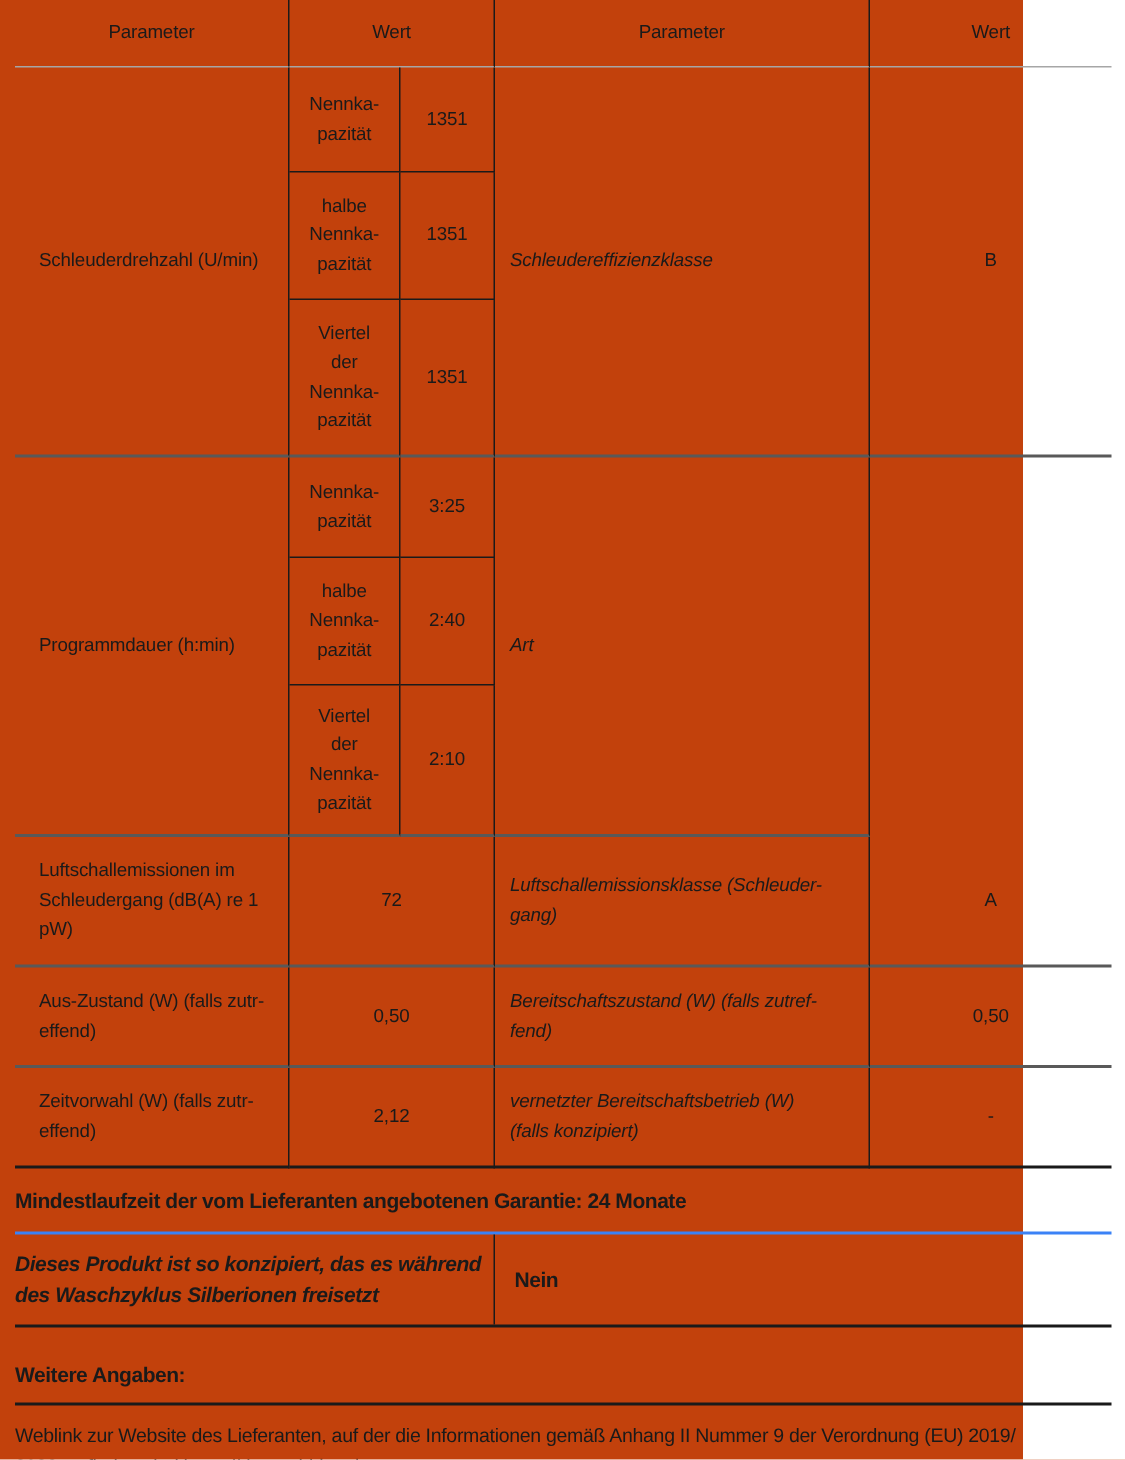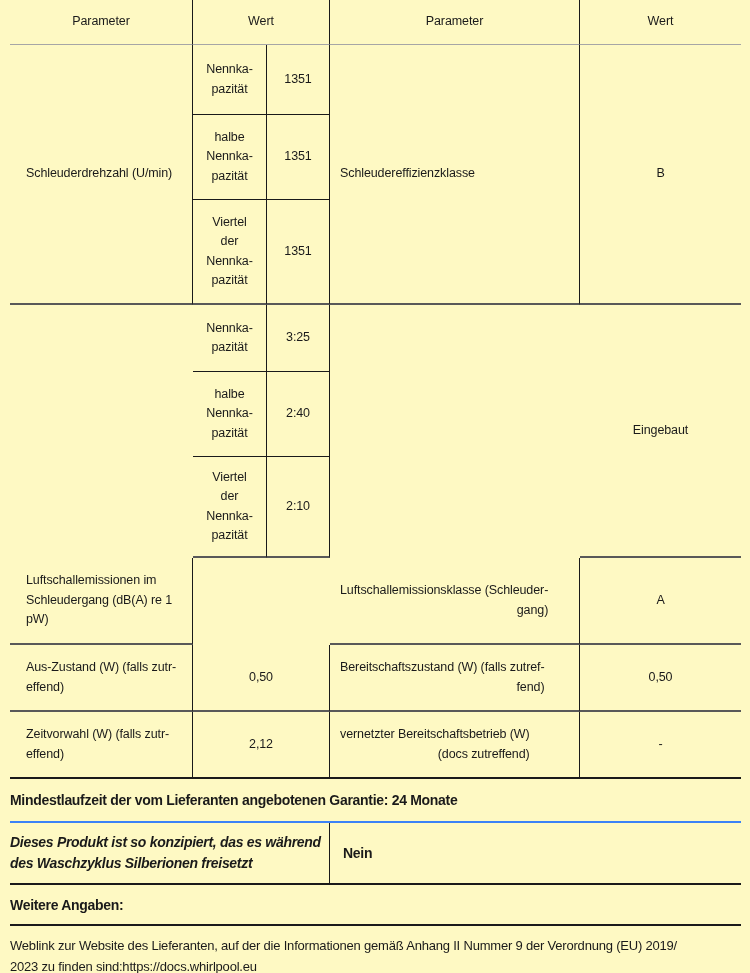--- a/index.html
+++ b/index.html
@@ -2,54 +2,54 @@
 <html><head>
 <meta charset="utf-8">
 <style>
   html,body{margin:0;padding:0;background:#ffffff;}
   body{
     width:750px;height:973px;overflow:hidden;
     font-family:"Liberation Sans",sans-serif;
     color:#1a1a1a;
     -webkit-font-smoothing:antialiased;
   }
-  .page{position:relative;width:750px;height:973px;background:#fef9c3;}
+  .page{position:relative;width:682px;height:973px;background:#c2410c;}
 
   
   .maintable{
     display:grid;
     margin-left:10px;
     width:731px;
     grid-template-columns:183px 74px 63px 250px 161px;
     grid-template-rows:45px 70px 85px 105px 67px 85px 101px 87px 67px 67px;
     font-size:12.5px;
     letter-spacing:-0.1px;
     line-height:1.55;
   }
   .c{display:flex;align-items:center;box-sizing:border-box;min-width:0;}
   .center{justify-content:center;text-align:center;}
   .left{justify-content:flex-start;text-align:left;padding-left:16px;padding-right:3px;}
-  .leftr{justify-content:flex-start;text-align:right;padding-left:10px;padding-right:2px;}
+  .leftr{justify-content:flex-start;text-align:left;padding-left:10px;padding-right:2px;font-style:italic;}
   .pre{white-space:pre-line;}
   .vr{border-right:1px solid #1a1a1a;}
   .hb-light{border-bottom:1px solid #a6a6a6;}
   .hb-sub{border-bottom:1px solid #1a1a1a;}
   .hb-major{border-bottom:2px solid #595959;}
   .hb-dark{border-bottom:2px solid #1a1a1a;}
 
   
   .notes{margin-left:10px;width:731px;}
   .bold{font-weight:700;font-size:14px;letter-spacing:-0.3px;}
   .note-row{box-sizing:border-box;display:flex;align-items:center;}
   .note1{height:44px;border-bottom:2px solid #3b82f6;}
   .row6{height:60px;border-bottom:2px solid #1a1a1a;display:flex;}
   .row6-left{box-sizing:border-box;width:320px;border-right:1px solid #1a1a1a;
     display:flex;align-items:center;line-height:1.5;font-style:italic;}
   .row6-right{flex:1;display:flex;align-items:center;padding-left:13px;text-align:right;}
-  .note2{height:41px;border-bottom:2px solid #1a1a1a;}
+  .note2{height:41px;border-bottom:2px solid #1a1a1a;margin-top:11px;}
   .weblink{padding-top:9px;font-size:13px;letter-spacing:-0.2px;line-height:1.65;white-space:pre-line;}
 </style>
 </head>
 <body>
 
 <div class="page">
 
   <div class="maintable">
 
     <div class="c center vr hb-light" style="grid-area:1/1/2/2">Parameter</div>
@@ -66,53 +66,55 @@
 pazität</div>
     <div class="c center vr hb-sub" style="grid-area:3/3/4/4">1351</div>
     <div class="c center pre vr hb-major" style="grid-area:4/2/5/3">Viertel
 der
 Nennka-
 pazität</div>
     <div class="c center vr hb-major" style="grid-area:4/3/5/4">1351</div>
     <div class="c leftr vr hb-major" style="grid-area:2/4/5/5">Schleudereffizienzklasse</div>
     <div class="c center hb-major" style="grid-area:2/5/5/6">B</div>
 
+    <div class="c left vr hb-major" style="grid-area:5/1/8/2">Programmdauer (h:min)</div>
     <div class="c center pre vr hb-sub" style="grid-area:5/2/6/3">Nennka-
 pazität</div>
     <div class="c center vr hb-sub" style="grid-area:5/3/6/4">3:25</div>
     <div class="c center pre vr hb-sub" style="grid-area:6/2/7/3">halbe
 Nennka-
 pazität</div>
     <div class="c center vr hb-sub" style="grid-area:6/3/7/4">2:40</div>
     <div class="c center pre vr hb-major" style="grid-area:7/2/8/3">Viertel
 der
 Nennka-
 pazität</div>
     <div class="c center vr hb-major" style="grid-area:7/3/8/4">2:10</div>
-    <div class="c center hb-major" style="grid-area:5/5/8/6">Eingebaut</div>
+    <div class="c leftr vr hb-major" style="grid-area:5/4/8/5">Art</div>
 
     <div class="c left pre vr hb-major" style="grid-area:8/1/9/2">Luftschallemissionen im
 Schleudergang (dB(A) re 1
 pW)</div>
+    <div class="c center vr hb-major" style="grid-area:8/2/9/4">72</div>
     <div class="c leftr pre vr hb-major" style="grid-area:8/4/9/5">Luftschallemissionsklasse (Schleuder-
 gang)</div>
     <div class="c center hb-major" style="grid-area:8/5/9/6">A</div>
 
     <div class="c left pre vr hb-major" style="grid-area:9/1/10/2">Aus-Zustand (W) (falls zutr-
 effend)</div>
     <div class="c center vr hb-major" style="grid-area:9/2/10/4">0,50</div>
     <div class="c leftr pre vr hb-major" style="grid-area:9/4/10/5">Bereitschaftszustand (W) (falls zutref-
 fend)</div>
     <div class="c center hb-major" style="grid-area:9/5/10/6">0,50</div>
 
     <div class="c left pre vr hb-dark" style="grid-area:10/1/11/2">Zeitvorwahl (W) (falls zutr-
 effend)</div>
     <div class="c center vr hb-dark" style="grid-area:10/2/11/4">2,12</div>
     <div class="c leftr pre vr hb-dark" style="grid-area:10/4/11/5">vernetzter Bereitschaftsbetrieb (W)
-(docs zutreffend)</div>
+(falls konzipiert)</div>
     <div class="c center hb-dark" style="grid-area:10/5/11/6">-</div>
   </div>
 
   <div class="notes">
     <div class="note-row note1 bold">Mindestlaufzeit der vom Lieferanten angebotenen Garantie: 24 Monate</div>
 
     <div class="row6">
       <div class="row6-left bold pre">Dieses Produkt ist so konzipiert, das es während
 des Waschzyklus Silberionen freisetzt</div>
       <div class="row6-right bold">Nein</div>

